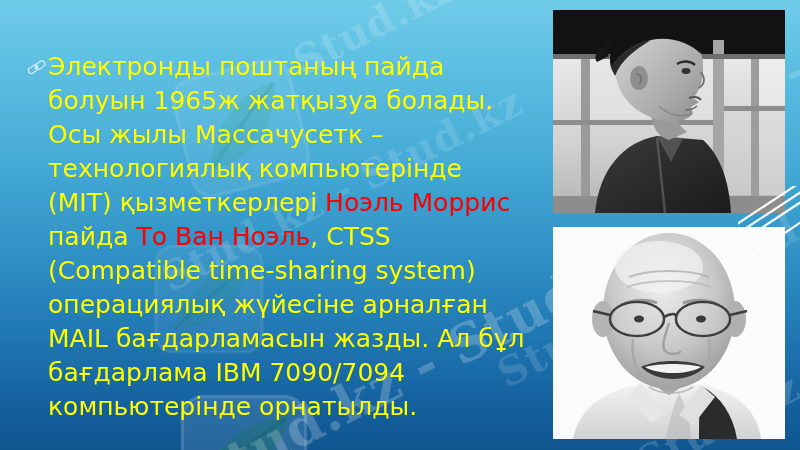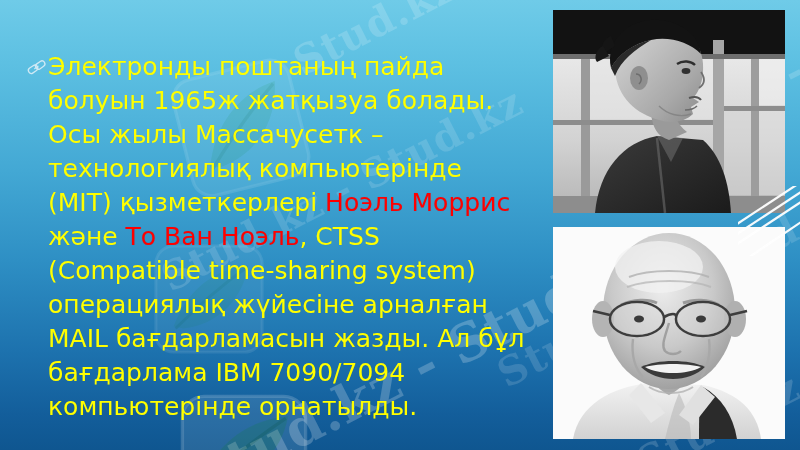--- a/index.html
+++ b/index.html
@@ -137,21 +137,21 @@
     <span class="bullet">
       <svg viewBox="0 0 24 24" width="22" height="22" xmlns="http://www.w3.org/2000/svg">
         <g fill="none" stroke="#cfe9f5" stroke-width="1.4" stroke-linecap="round">
           <rect x="2.2" y="10.2" width="11" height="6.4" rx="3.2" transform="rotate(-35 7.7 13.4)"></rect>
           <rect x="10.0" y="5.6" width="11" height="6.4" rx="3.2" transform="rotate(-35 15.5 8.8)"></rect>
           <line x1="9.6" y1="12.6" x2="13.1" y2="10.1"></line>
         </g>
       </svg>
     </span>
     <span class="runs">
-      <span>Электронды поштаның пайда болуын 1965ж жатқызуа болады. Осы жылы Массачусетк – технологиялық компьютерінде (MIT) қызметкерлері </span><span class="hl">Ноэль Моррис</span><span> және </span><span class="hl">То Ван Ноэль</span><span>, CTSS (Compatible time-sharing system) операциялық жүйесіне арналған MAIL бағдарламасын жазды. Ал бұл бағдарлама IBM 7090/7094 компьютерінде орнатылды.</span>
+      <span>Электронды поштаның пайда болуын 1965ж жатқызуа болады. Осы жылы Массачусетк – технологиялық компьютерінде (MIT) қызметкерлері </span><span class="hl">Ноэль Моррис</span><span> пайда </span><span class="hl">То Ван Ноэль</span><span>, CTSS (Compatible time-sharing system) операциялық жүйесіне арналған MAIL бағдарламасын жазды. Ал бұл бағдарлама IBM 7090/7094 компьютерінде орнатылды.</span>
     </span>
   </div>
 
   <div class="photo photo-top">
     <svg viewBox="0 0 232 203" preserveAspectRatio="none" xmlns="http://www.w3.org/2000/svg">
       <defs>
         <linearGradient id="winPane" x1="0" y1="0" x2="0" y2="1">
           <stop offset="0%" stop-color="#e9e9e9"></stop>
           <stop offset="55%" stop-color="#d2d2d2"></stop>
           <stop offset="100%" stop-color="#b4b4b4"></stop>

